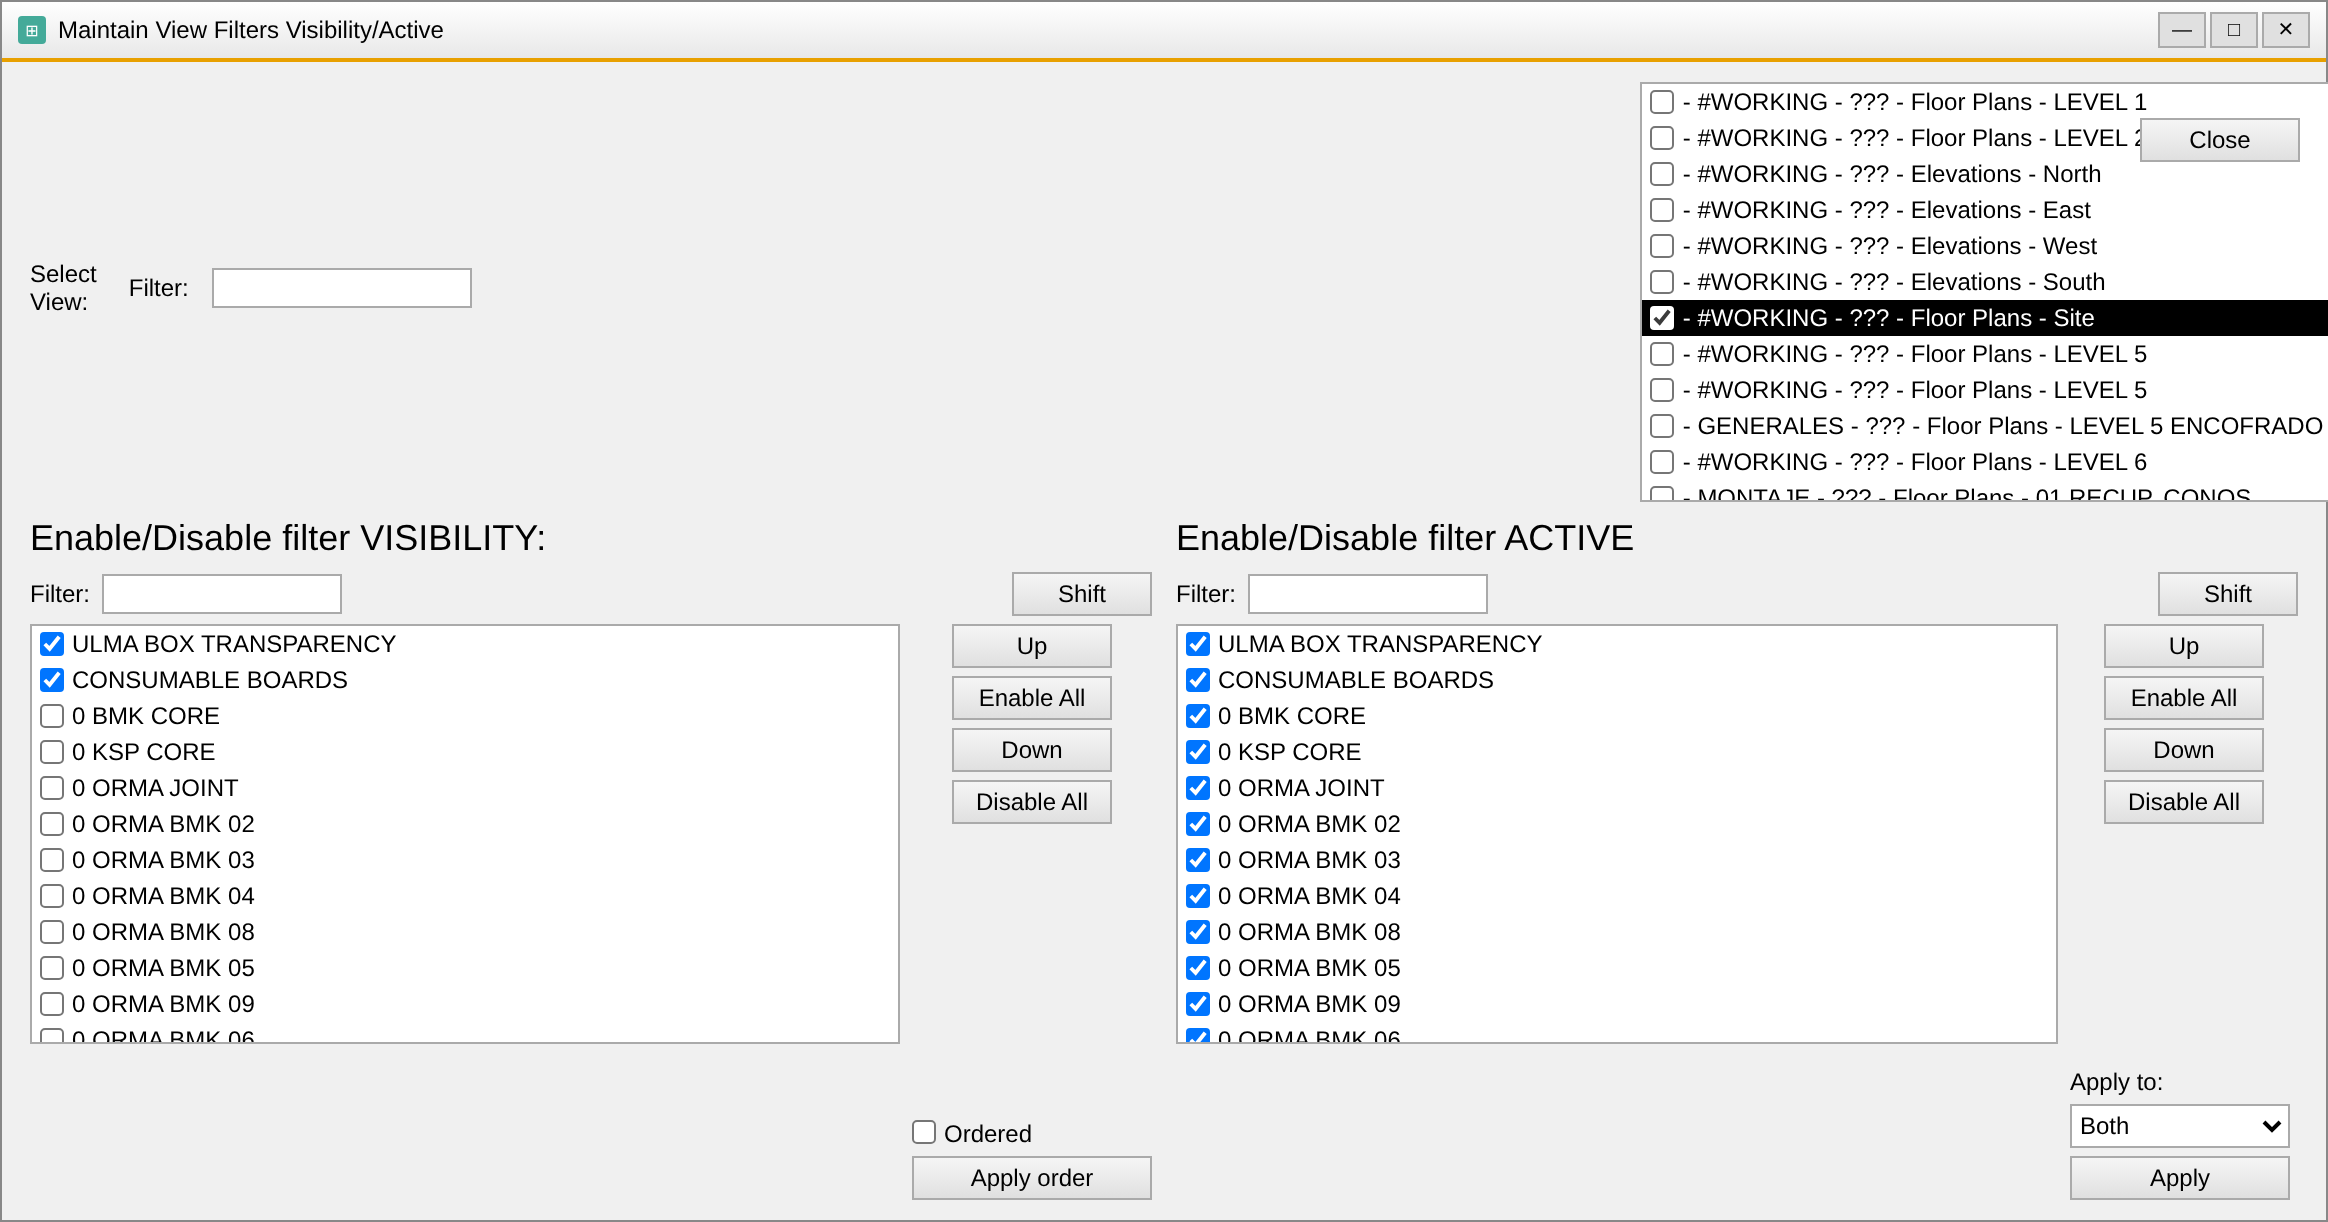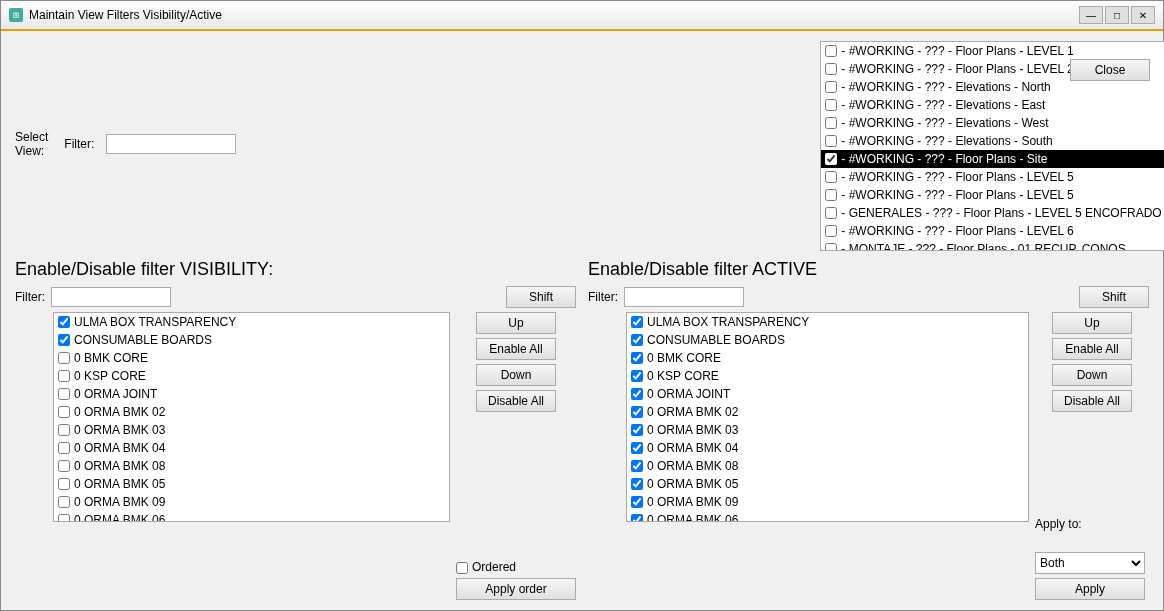--- a/index.html
+++ b/index.html
@@ -125,21 +125,20 @@
       display: flex;
       gap: 6px;
       flex: 1;
     }
     .checklist {
       flex: 1;
       border: 1px solid #aaa;
       background: white;
       overflow-y: auto;
       height: 210px;
-      margin-left: 38px;
     }
     .checklist-item {
       display: flex;
       align-items: center;
       padding: 1px 4px;
       gap: 4px;
       height: 18px;
     }
     .checklist-item input[type="checkbox"] {
       width: 12px;
@@ -149,33 +148,32 @@
       background: linear-gradient(to bottom, #f5f5f5, #e0e0e0);
       border: 1px solid #aaa;
       padding: 3px 10px;
       cursor: pointer;
       font-size: 12px;
       min-width: 70px;
       text-align: center;
     }
     .ordered-row {
       display: flex;
-      align-items: flex-end;
+      align-items: flex-start;
       gap: 4px;
     }
     .apply-order-btn {
       width: 140px;
     }
     .apply-to-select {
       width: 110px;
       height: 22px;
       border: 1px solid #aaa;
       background: white;
       font-size: 12px;
-      margin-top: 17px;
     }
     .apply-btn {
       width: 110px;
       text-align: center;
     }
     .close-top-btn {
       min-width: 80px;
     }
   </style>
 </head>

